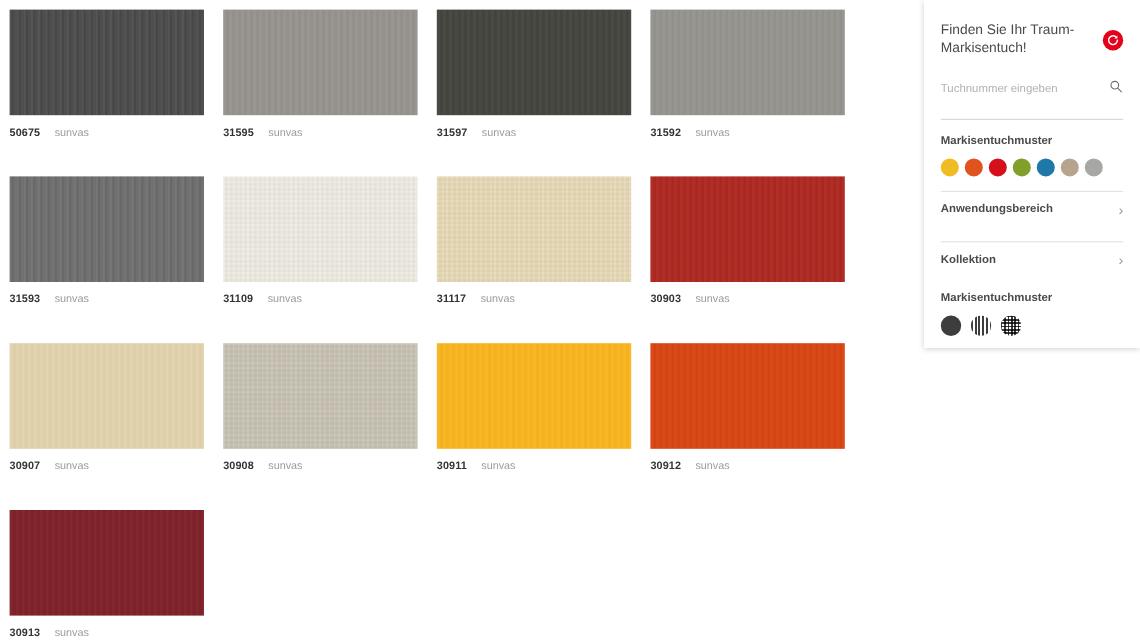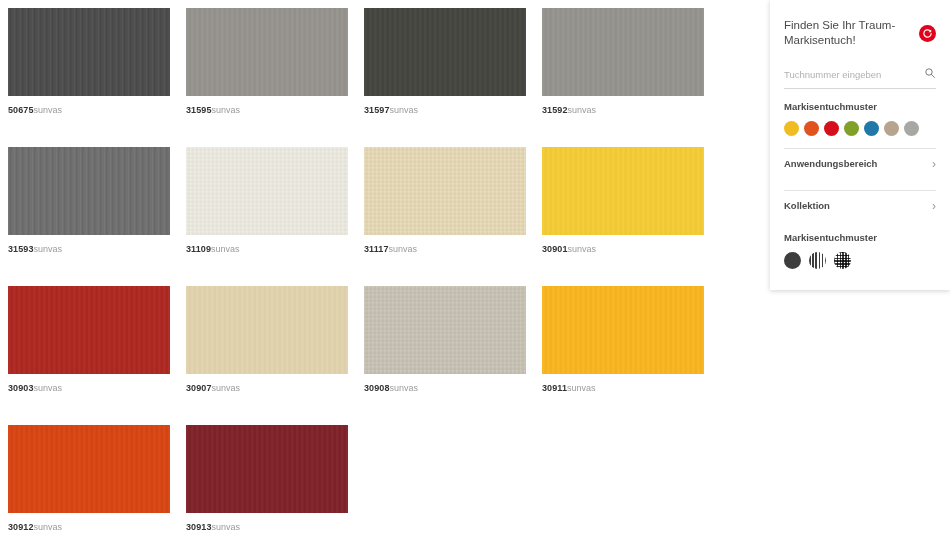--- a/index.html
+++ b/index.html
@@ -88,21 +88,21 @@
     white-space: nowrap;
   }
   .swatch-code {
     font-weight: bold;
     color: #333333;
     letter-spacing: 0.1px;
   }
   .swatch-brand {
     color: #9b9b9b;
     font-weight: normal;
-    margin-left: 0;
+    margin-left: 12px;
   }
 
   
   #filter-panel {
     position: absolute;
     left: 770px;
     top: 0;
     width: 180px;
     height: 290px;
     background: #ffffff;
@@ -131,21 +131,21 @@
     display: flex;
     align-items: center;
     justify-content: center;
     cursor: pointer;
   }
   .search-row {
     margin-top: 17px;
     display: flex;
     align-items: center;
     border-bottom: 1px solid #d8d8d8;
-    padding-bottom: 5px;
+    padding-bottom: 16px;
   }
   .search-input {
     border: 0;
     outline: 0;
     flex: 1 1 auto;
     font-size: 9.5px;
     font-family: "Liberation Sans", sans-serif;
     color: #555;
     background: transparent;
     padding: 0;
@@ -245,24 +245,20 @@
     </div>
     <div class="swatch-cell">
       <div class="swatch-tile tex-weave" style="background: rgb(239, 237, 227);"></div>
       <div class="swatch-caption"><span class="swatch-code">31109</span><span class="swatch-brand">sunvas</span></div>
     </div>
     <div class="swatch-cell">
       <div class="swatch-tile tex-weave" style="background: rgb(232, 219, 184);"></div>
       <div class="swatch-caption"><span class="swatch-code">31117</span><span class="swatch-brand">sunvas</span></div>
     </div>
     <div class="swatch-cell">
-      <div class="swatch-tile tex-flat" style="background: rgb(245, 203, 53);"></div>
-      <div class="swatch-caption"><span class="swatch-code">30901</span><span class="swatch-brand">sunvas</span></div>
-    </div>
-    <div class="swatch-cell">
       <div class="swatch-tile tex-flat" style="background: rgb(173, 40, 33);"></div>
       <div class="swatch-caption"><span class="swatch-code">30903</span><span class="swatch-brand">sunvas</span></div>
     </div>
     <div class="swatch-cell">
       <div class="swatch-tile tex-flat" style="background: rgb(226, 211, 174);"></div>
       <div class="swatch-caption"><span class="swatch-code">30907</span><span class="swatch-brand">sunvas</span></div>
     </div>
     <div class="swatch-cell">
       <div class="swatch-tile tex-weave" style="background: rgb(201, 196, 181);"></div>
       <div class="swatch-caption"><span class="swatch-code">30908</span><span class="swatch-brand">sunvas</span></div>

